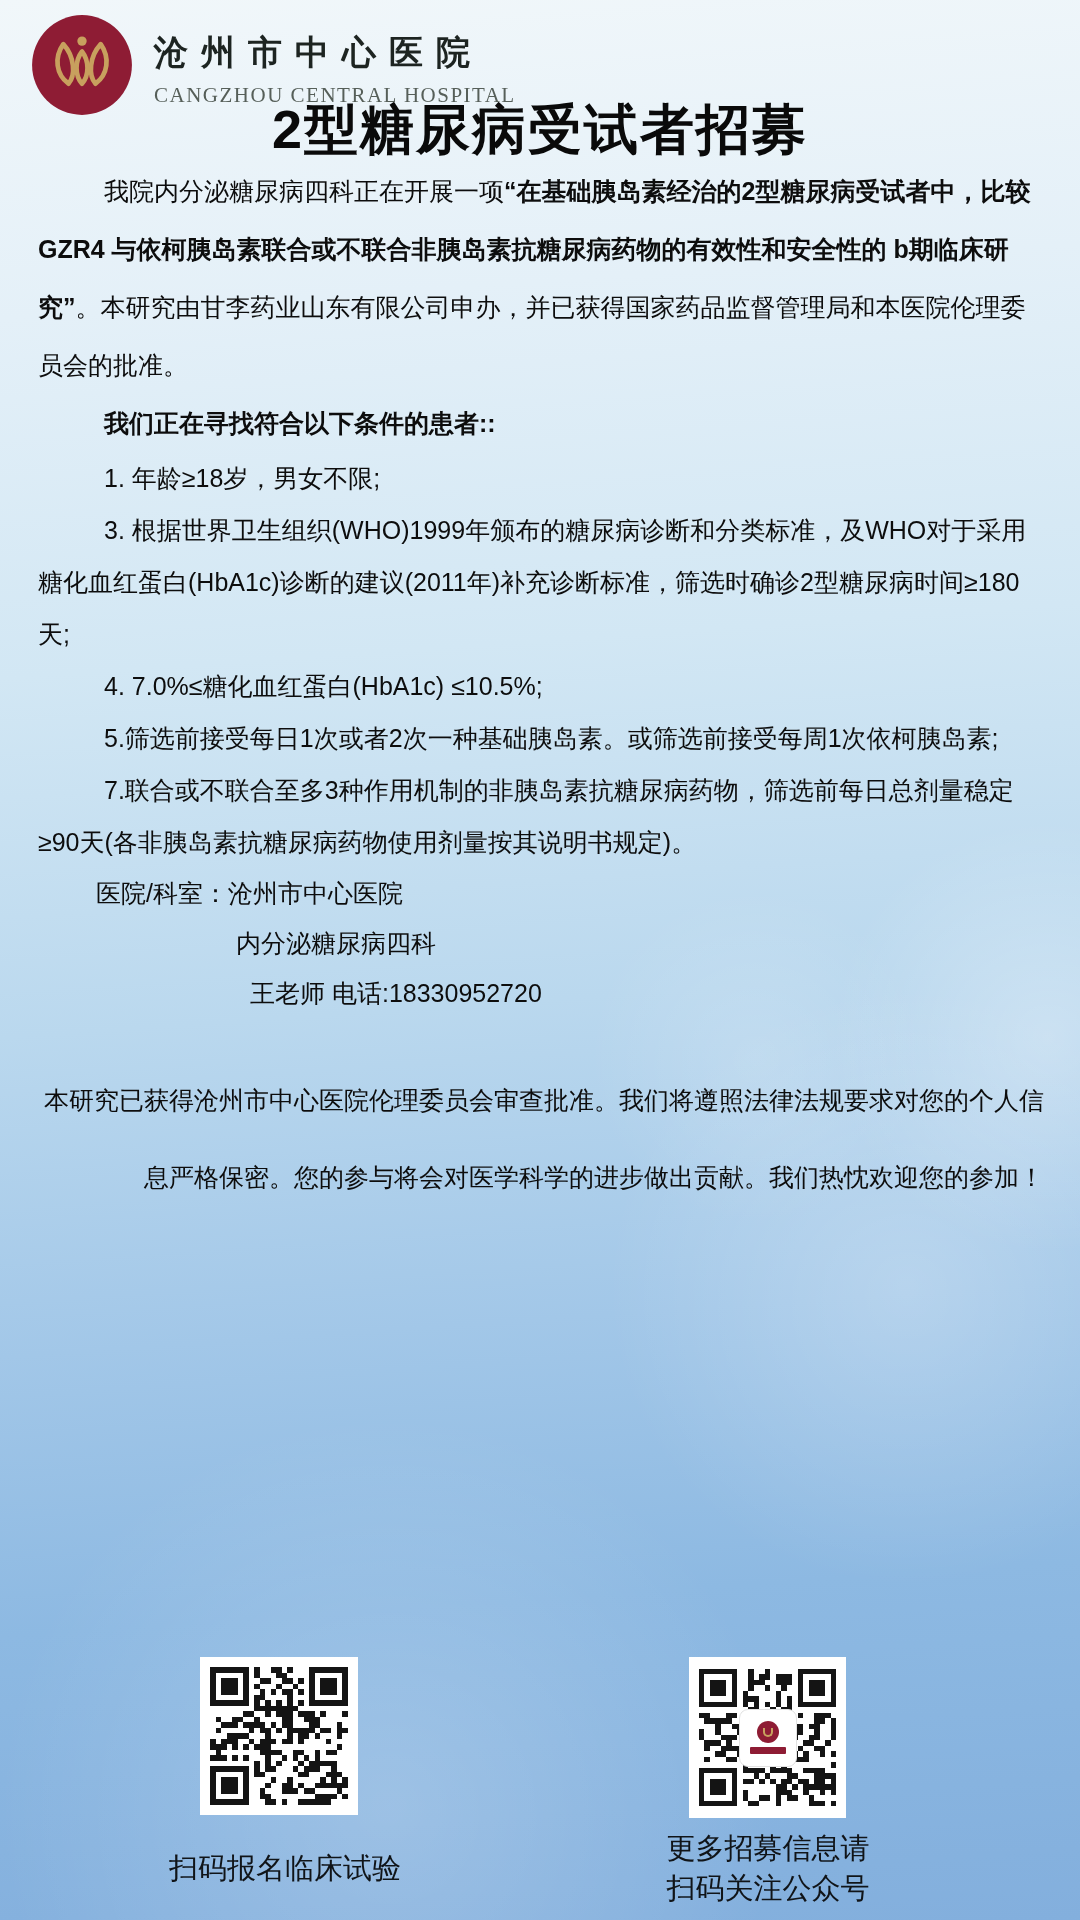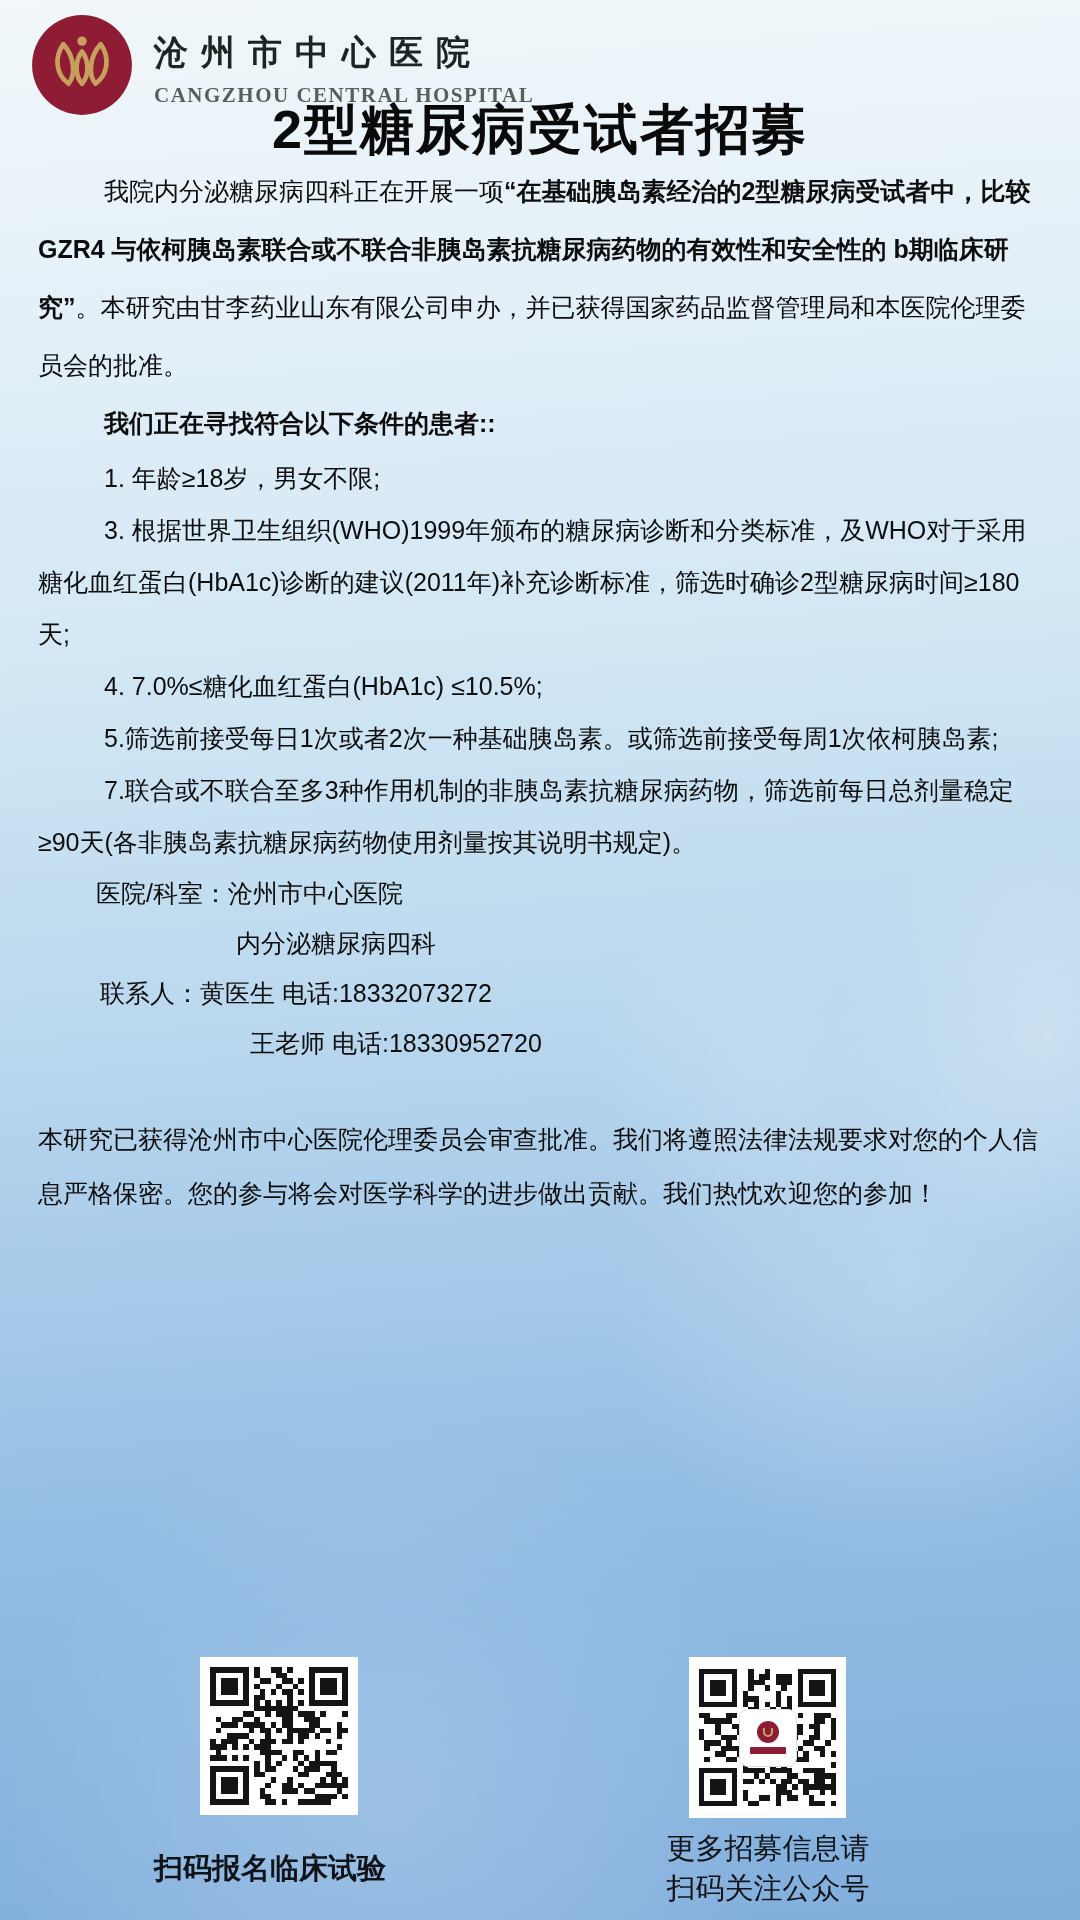--- a/index.html
+++ b/index.html
@@ -15,60 +15,60 @@
   }
   
   .header{position:absolute;top:13px;left:30px;display:flex;align-items:flex-start;}
   .logo{width:104px;height:104px;flex:0 0 auto;}
   .header-text{margin-left:20px;padding-top:10px;}
   .hospital-zh{
     font-family:"DejaVu Serif","Liberation Serif",serif;font-weight:bold;
     font-size:34px;line-height:58px;letter-spacing:13px;color:#1d2421;white-space:nowrap;
   }
   .hospital-en{
-    font-family:"Liberation Serif","DejaVu Serif",serif;font-weight:bold;
+    font-family:"Liberation Serif","DejaVu Serif",serif;font-weight:normal;
     font-size:21px;letter-spacing:1.5px;color:#565f59;margin-top:2px;white-space:nowrap;
   }
   
   .title{
     position:absolute;top:94px;left:0;width:100%;text-align:center;
     font-size:54px;font-weight:600;letter-spacing:2px;color:#0a0a0a;
   }
   
   .main{position:absolute;top:162px;left:38px;width:1006px;font-size:25px;}
   .main p{margin:0;}
   .para{line-height:58px;text-indent:66px;}
   .bold{font-weight:bold;}
   .criteria-heading{line-height:58px;text-indent:66px;font-weight:bold;}
   .item{line-height:52px;text-indent:66px;}
   .note{line-height:54px;text-indent:66px;font-weight:bold;}
   .contact-line{line-height:50px;}
   .cl-hospital{padding-left:58px;}
   .cl-dept{padding-left:198px;}
   .cl-p1{padding-left:62px;}
   .cl-p2{padding-left:212px;}
-  .ethics{line-height:54px;margin-top:44px !important;}
+  .ethics{line-height:77px;margin-top:44px !important;text-align:right;}
   
   .qr-box{position:absolute;background:#ffffff;box-sizing:border-box;padding:10px;}
   .qr-left-box{left:200px;top:1657px;width:158px;height:158px;}
   .qr-right-box{left:689px;top:1657px;width:157px;height:161px;}
   .qr-cells{width:100%;height:100%;}
   .qr-logo{
     position:absolute;left:50%;top:50%;transform:translate(-50%,-50%);
     width:56px;height:56px;background:#fff;border-radius:9px;border:1px solid #e2e2e2;
     display:flex;flex-direction:column;align-items:center;justify-content:center;
   }
   .qr-logo-circle{width:22px;height:22px;border-radius:50%;background:#8e1c34;position:relative;}
   .qr-logo-circle::after{
     content:"";position:absolute;left:6px;top:7px;width:10px;height:9px;
     border:2px solid #c8a05e;border-top:none;border-radius:0 0 8px 8px;box-sizing:border-box;
   }
   .qr-logo-bar{width:36px;height:7px;margin-top:4px;background:#8e1c34;border-radius:1px;}
   .qr-caption{position:absolute;font-size:29px;color:#101418;text-align:center;}
-  .qr-caption-left{left:110px;top:1849px;width:320px;font-weight:bold;}
+  .qr-caption-left{left:125px;top:1849px;width:320px;}
   .qr-caption-right{left:608px;top:1828px;width:320px;line-height:40px;}
 </style>
 </head>
 <body>
 
 <div class="poster">
 
   <div class="header">
     <svg class="logo" viewBox="0 0 100 100" aria-hidden="true">
       <circle cx="50" cy="50" r="48" fill="#8e1c34"></circle>
@@ -93,21 +93,20 @@
     <p class="criteria-heading">我们正在寻找符合以下条件的患者::</p>
     <p class="item">1. 年龄≥18岁，男女不限;</p>
     <p class="item">3. 根据世界卫生组织(WHO)1999年颁布的糖尿病诊断和分类标准，及WHO对于采用糖化血红蛋白(HbA1c)诊断的建议(2011年)补充诊断标准，筛选时确诊2型糖尿病时间≥180天;</p>
     <p class="item">4. 7.0%≤糖化血红蛋白(HbA1c) ≤10.5%;</p>
     <p class="item">5.筛选前接受每日1次或者2次一种基础胰岛素。或筛选前接受每周1次依柯胰岛素;</p>
     <p class="item">7.联合或不联合至多3种作用机制的非胰岛素抗糖尿病药物，筛选前每日总剂量稳定≥90天(各非胰岛素抗糖尿病药物使用剂量按其说明书规定)。</p>
 
 
     <p class="contact-line cl-hospital">医院/科室：沧州市中心医院</p>
     <p class="contact-line cl-dept">内分泌糖尿病四科</p>
-    <p class="contact-line cl-p1">联系人：黄医生 电话:18332073272</p>
     <p class="contact-line cl-p2">王老师 电话:18330952720</p>
 
     <p class="ethics">本研究已获得沧州市中心医院伦理委员会审查批准。我们将遵照法律法规要求对您的个人信息严格保密。您的参与将会对医学科学的进步做出贡献。我们热忱欢迎您的参加！</p>
   </div>
 
   <div class="qr-box qr-left-box">
     <div class="qr-cells" id="qr-left-cells">
         <svg viewBox="0 0 25 25" shape-rendering="crispEdges" style="width:100%;height:100%;display:block">
           <g fill="#141414">
             <rect x="0" y="0" width="1" height="1"></rect>

